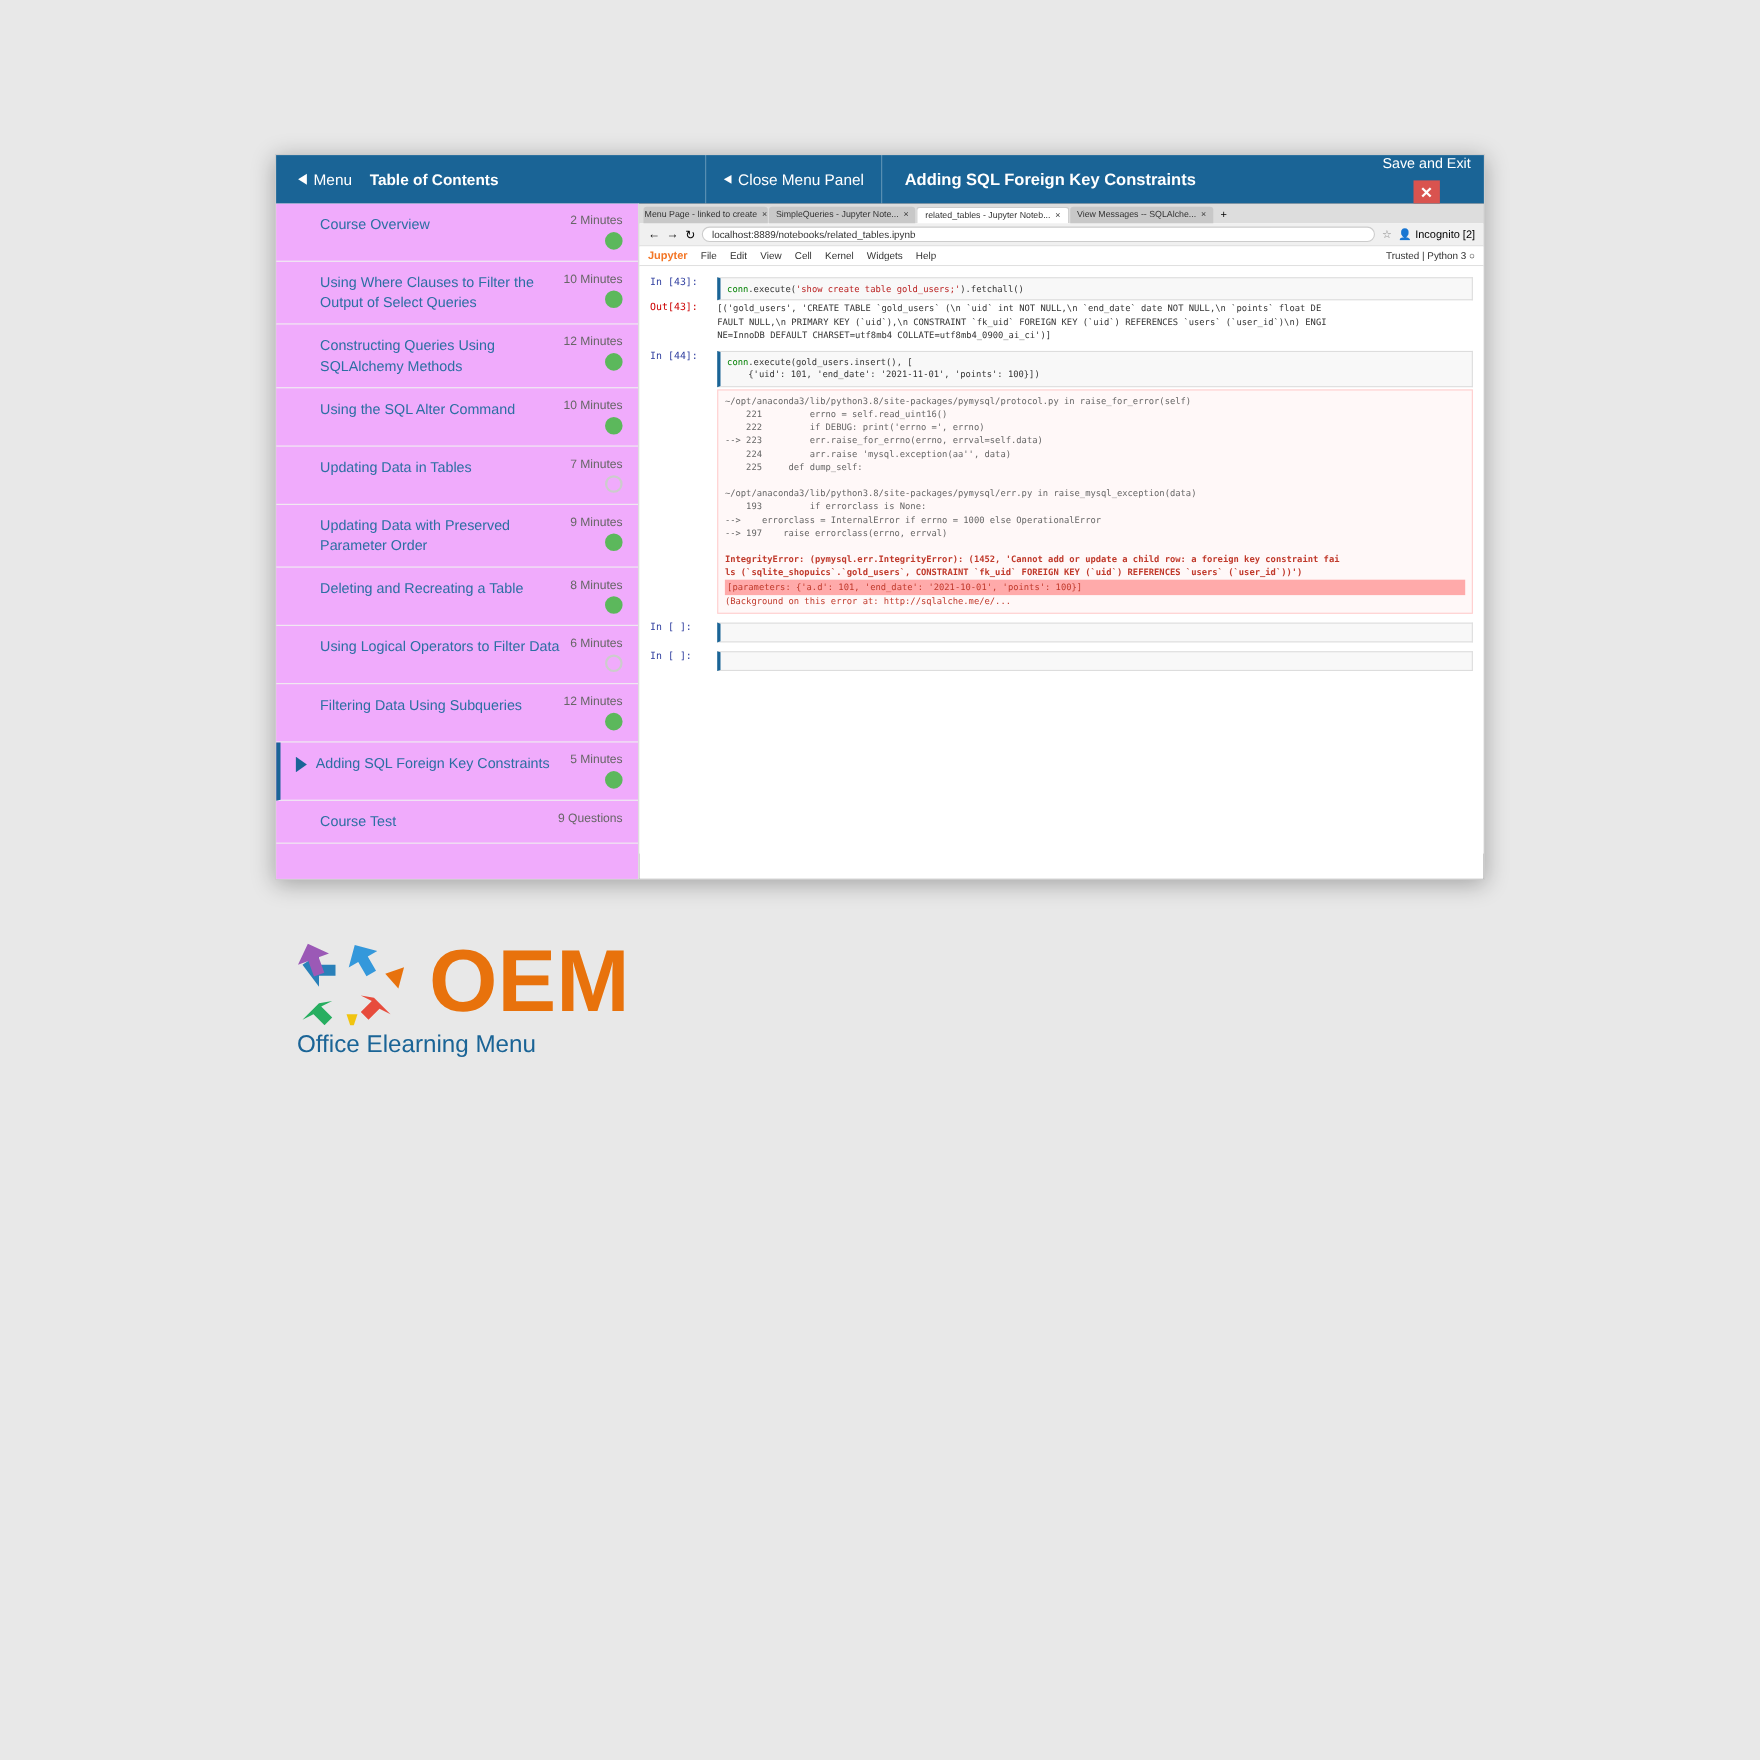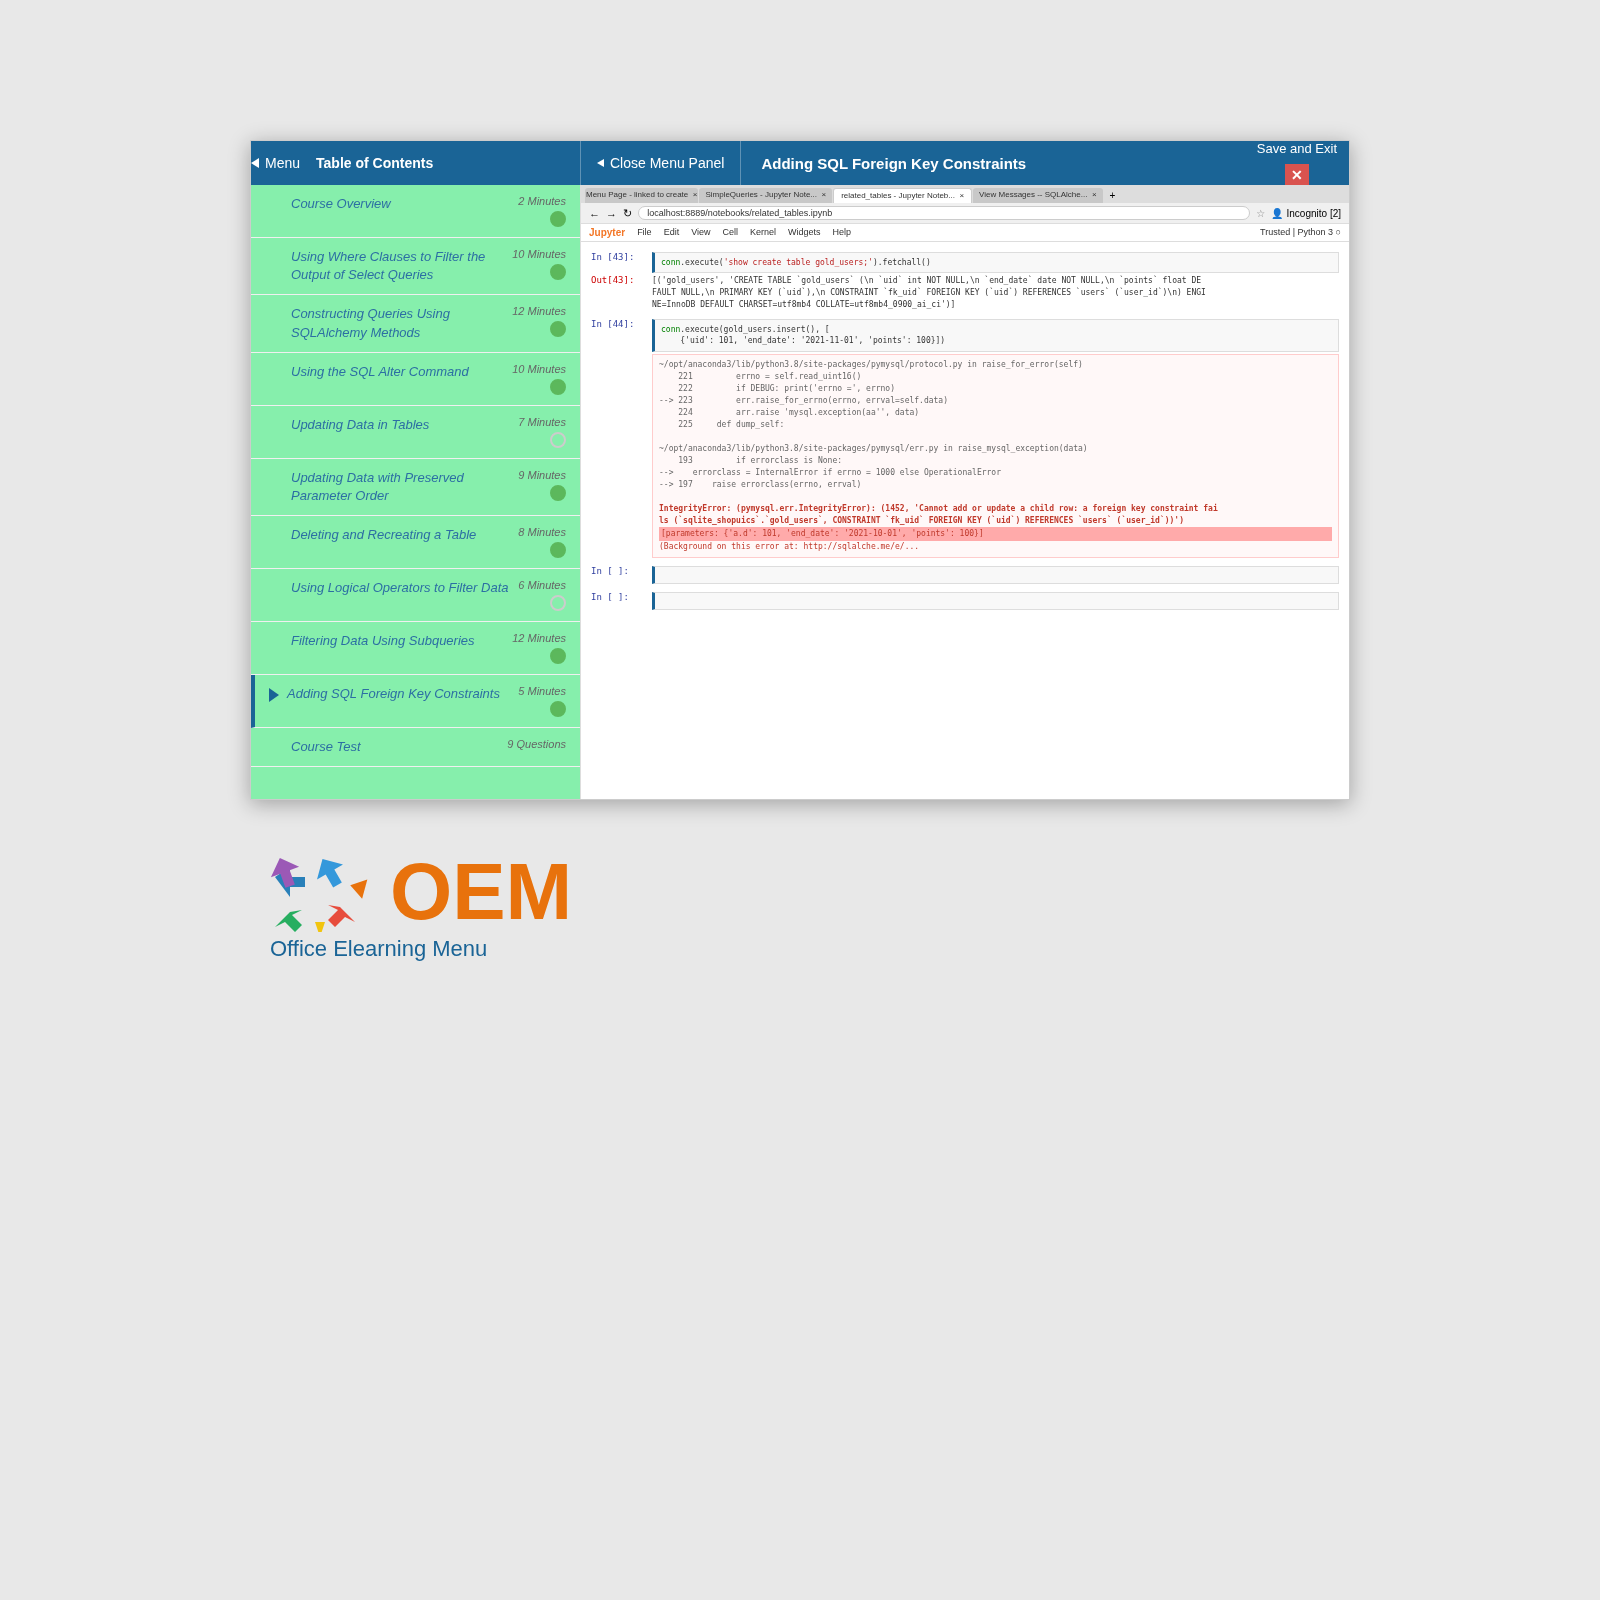--- a/index.html
+++ b/index.html
@@ -35,22 +35,22 @@
       display: flex;
       align-items: center;
       background: #1a6496;
       height: 44px;
       flex-shrink: 0;
     }
 
     .header-left {
       display: flex;
       align-items: center;
-      width: 330px;
-      padding: 0 0;
+      width: 391px;
+      padding: 0 20px;
       gap: 16px;
       border-right: 1px solid rgba(255,255,255,0.3);
       height: 100%;
     }
 
     .menu-btn {
       display: flex;
       align-items: center;
       gap: 6px;
       color: white;
@@ -134,25 +134,24 @@
     
     .main-content {
       display: flex;
       flex: 1;
       overflow: hidden;
     }
 
     
     .sidebar {
       width: 330px;
-      background: #86efac;
+      background: #f0abfc;
       overflow-y: auto;
       flex-shrink: 0;
       border-right: 1px solid #ddd;
-      font-style: italic;
     }
 
     .sidebar-item {
       display: flex;
       align-items: flex-start;
       justify-content: space-between;
       padding: 10px 14px;
       border-bottom: 1px solid #f0f0f0;
       cursor: pointer;
     }

